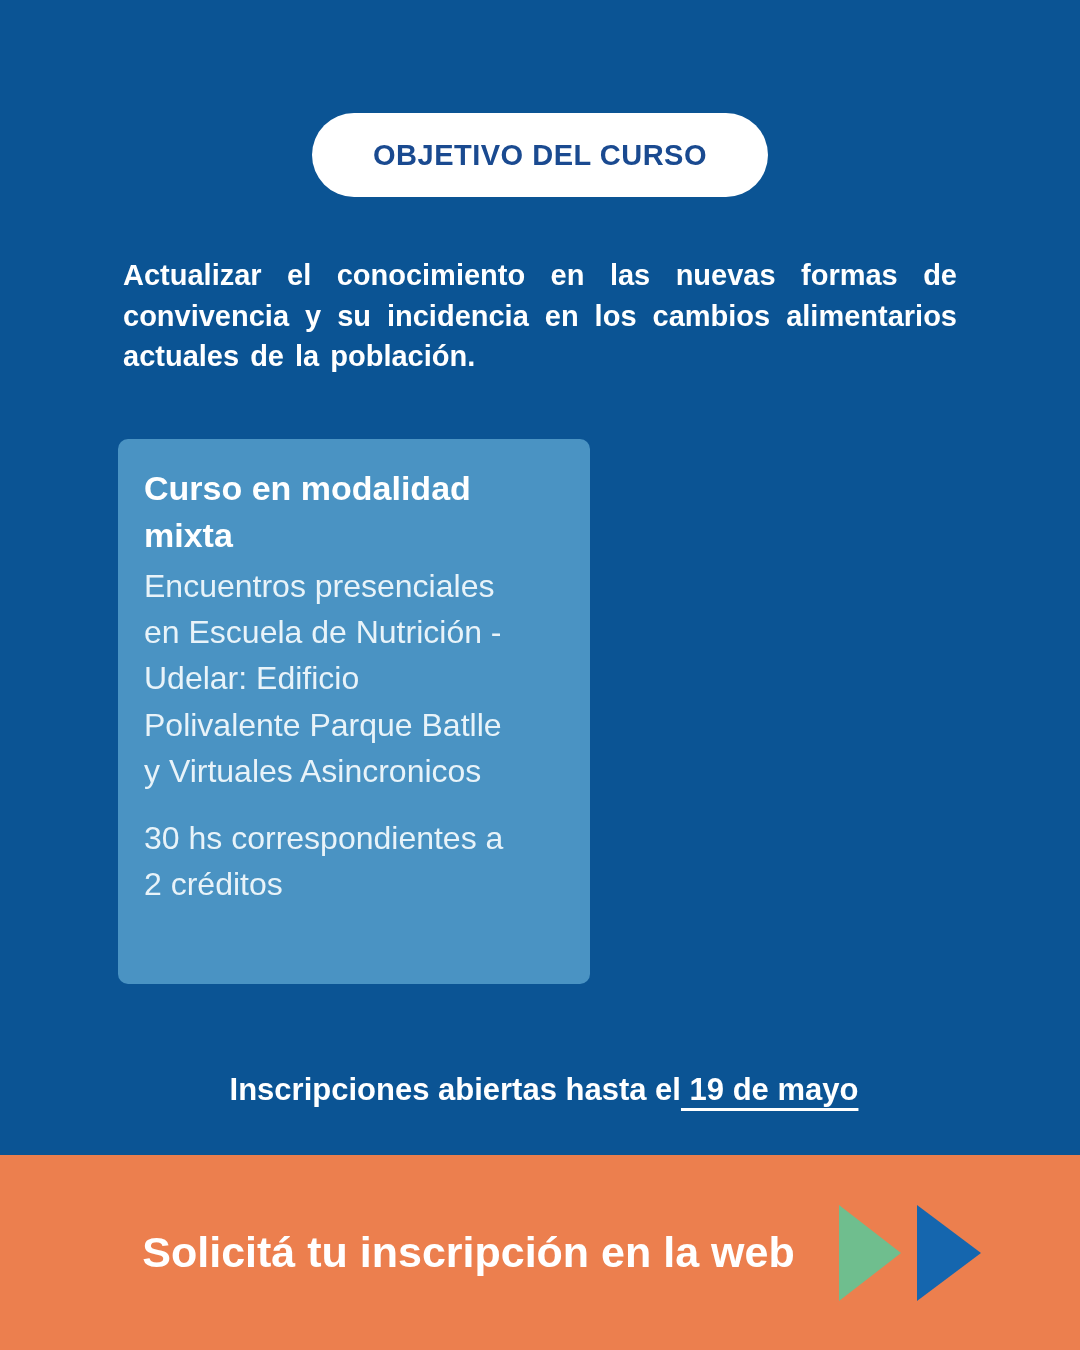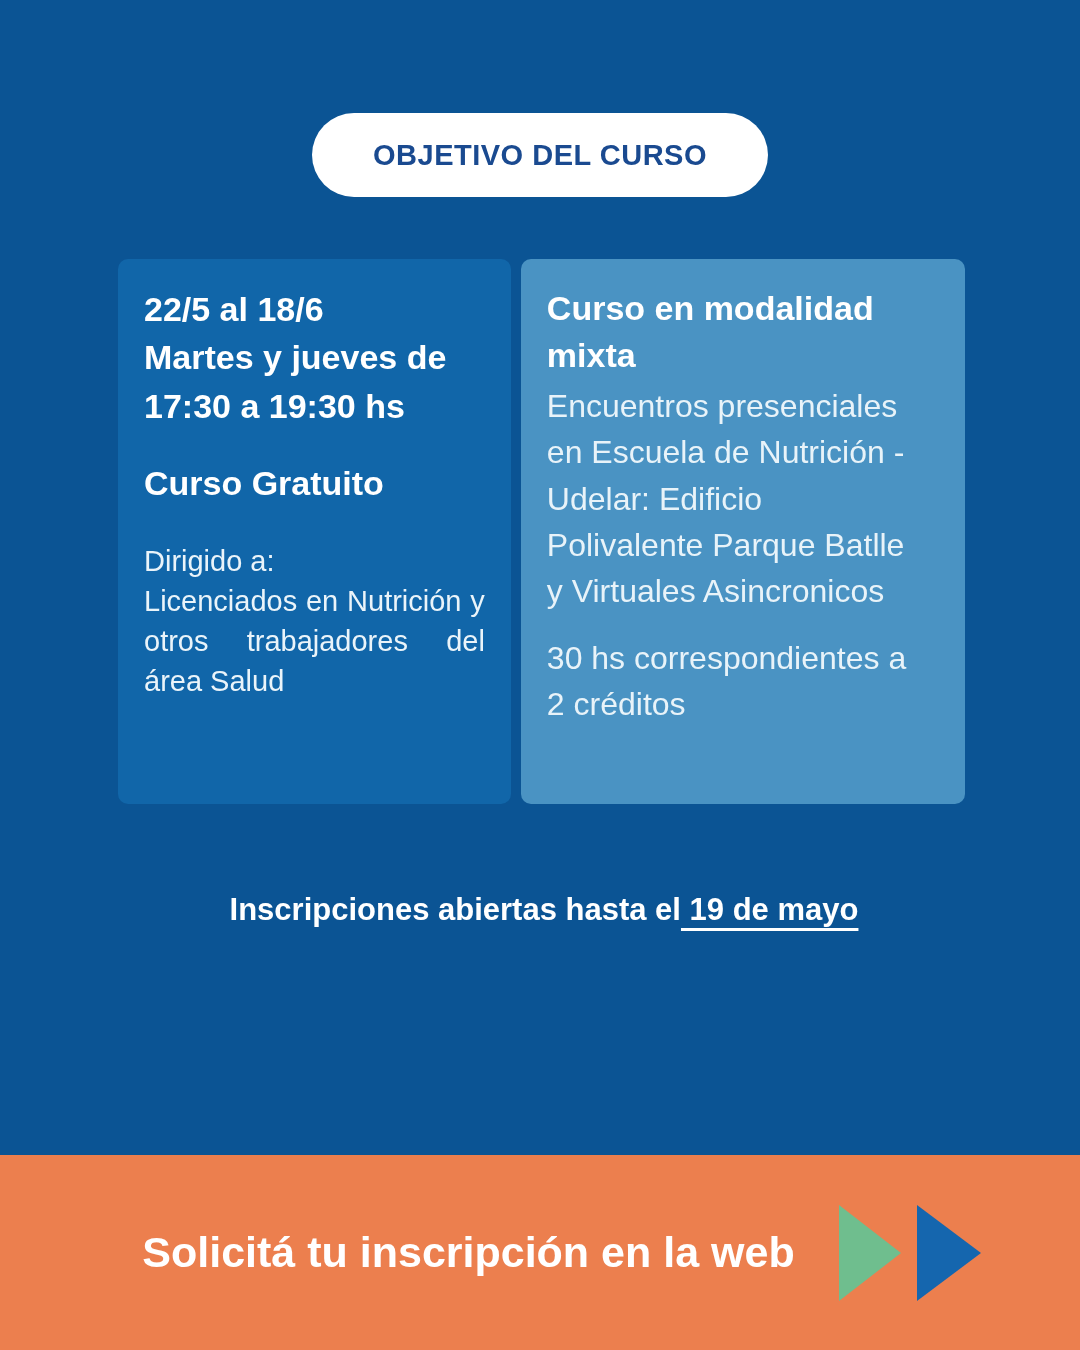--- a/index.html
+++ b/index.html
@@ -134,31 +134,24 @@
 </style>
 </head>
 <body>
 
 <div class="canvas">
 
   <div class="pill">
     <span>OBJETIVO DEL CURSO</span>
   </div>
 
+  <p class="objective">Actualizar el conocimiento en las nuevas formas de convivencia y su incidencia en los cambios alimentarios actuales de la población.</p>
 
   <div class="cards">
 
-    <div class="card card-left">
-      <div class="schedule pre">22/5 al 18/6
-Martes y jueves de
-17:30 a 19:30 hs</div>
-      <div class="price">Curso Gratuito</div>
-      <div class="audience-label">Dirigido a:</div>
-      <div class="audience">Licenciados en Nutrición y otros trabajadores del área Salud</div>
-    </div>
 
     <div class="card card-right">
       <div class="modality-title pre">Curso en modalidad
 mixta</div>
       <div class="modality-body pre">Encuentros presenciales
 en Escuela de Nutrición -
 Udelar: Edificio
 Polivalente Parque Batlle
 y Virtuales Asincronicos</div>
       <div class="credits pre">30 hs correspondientes a

